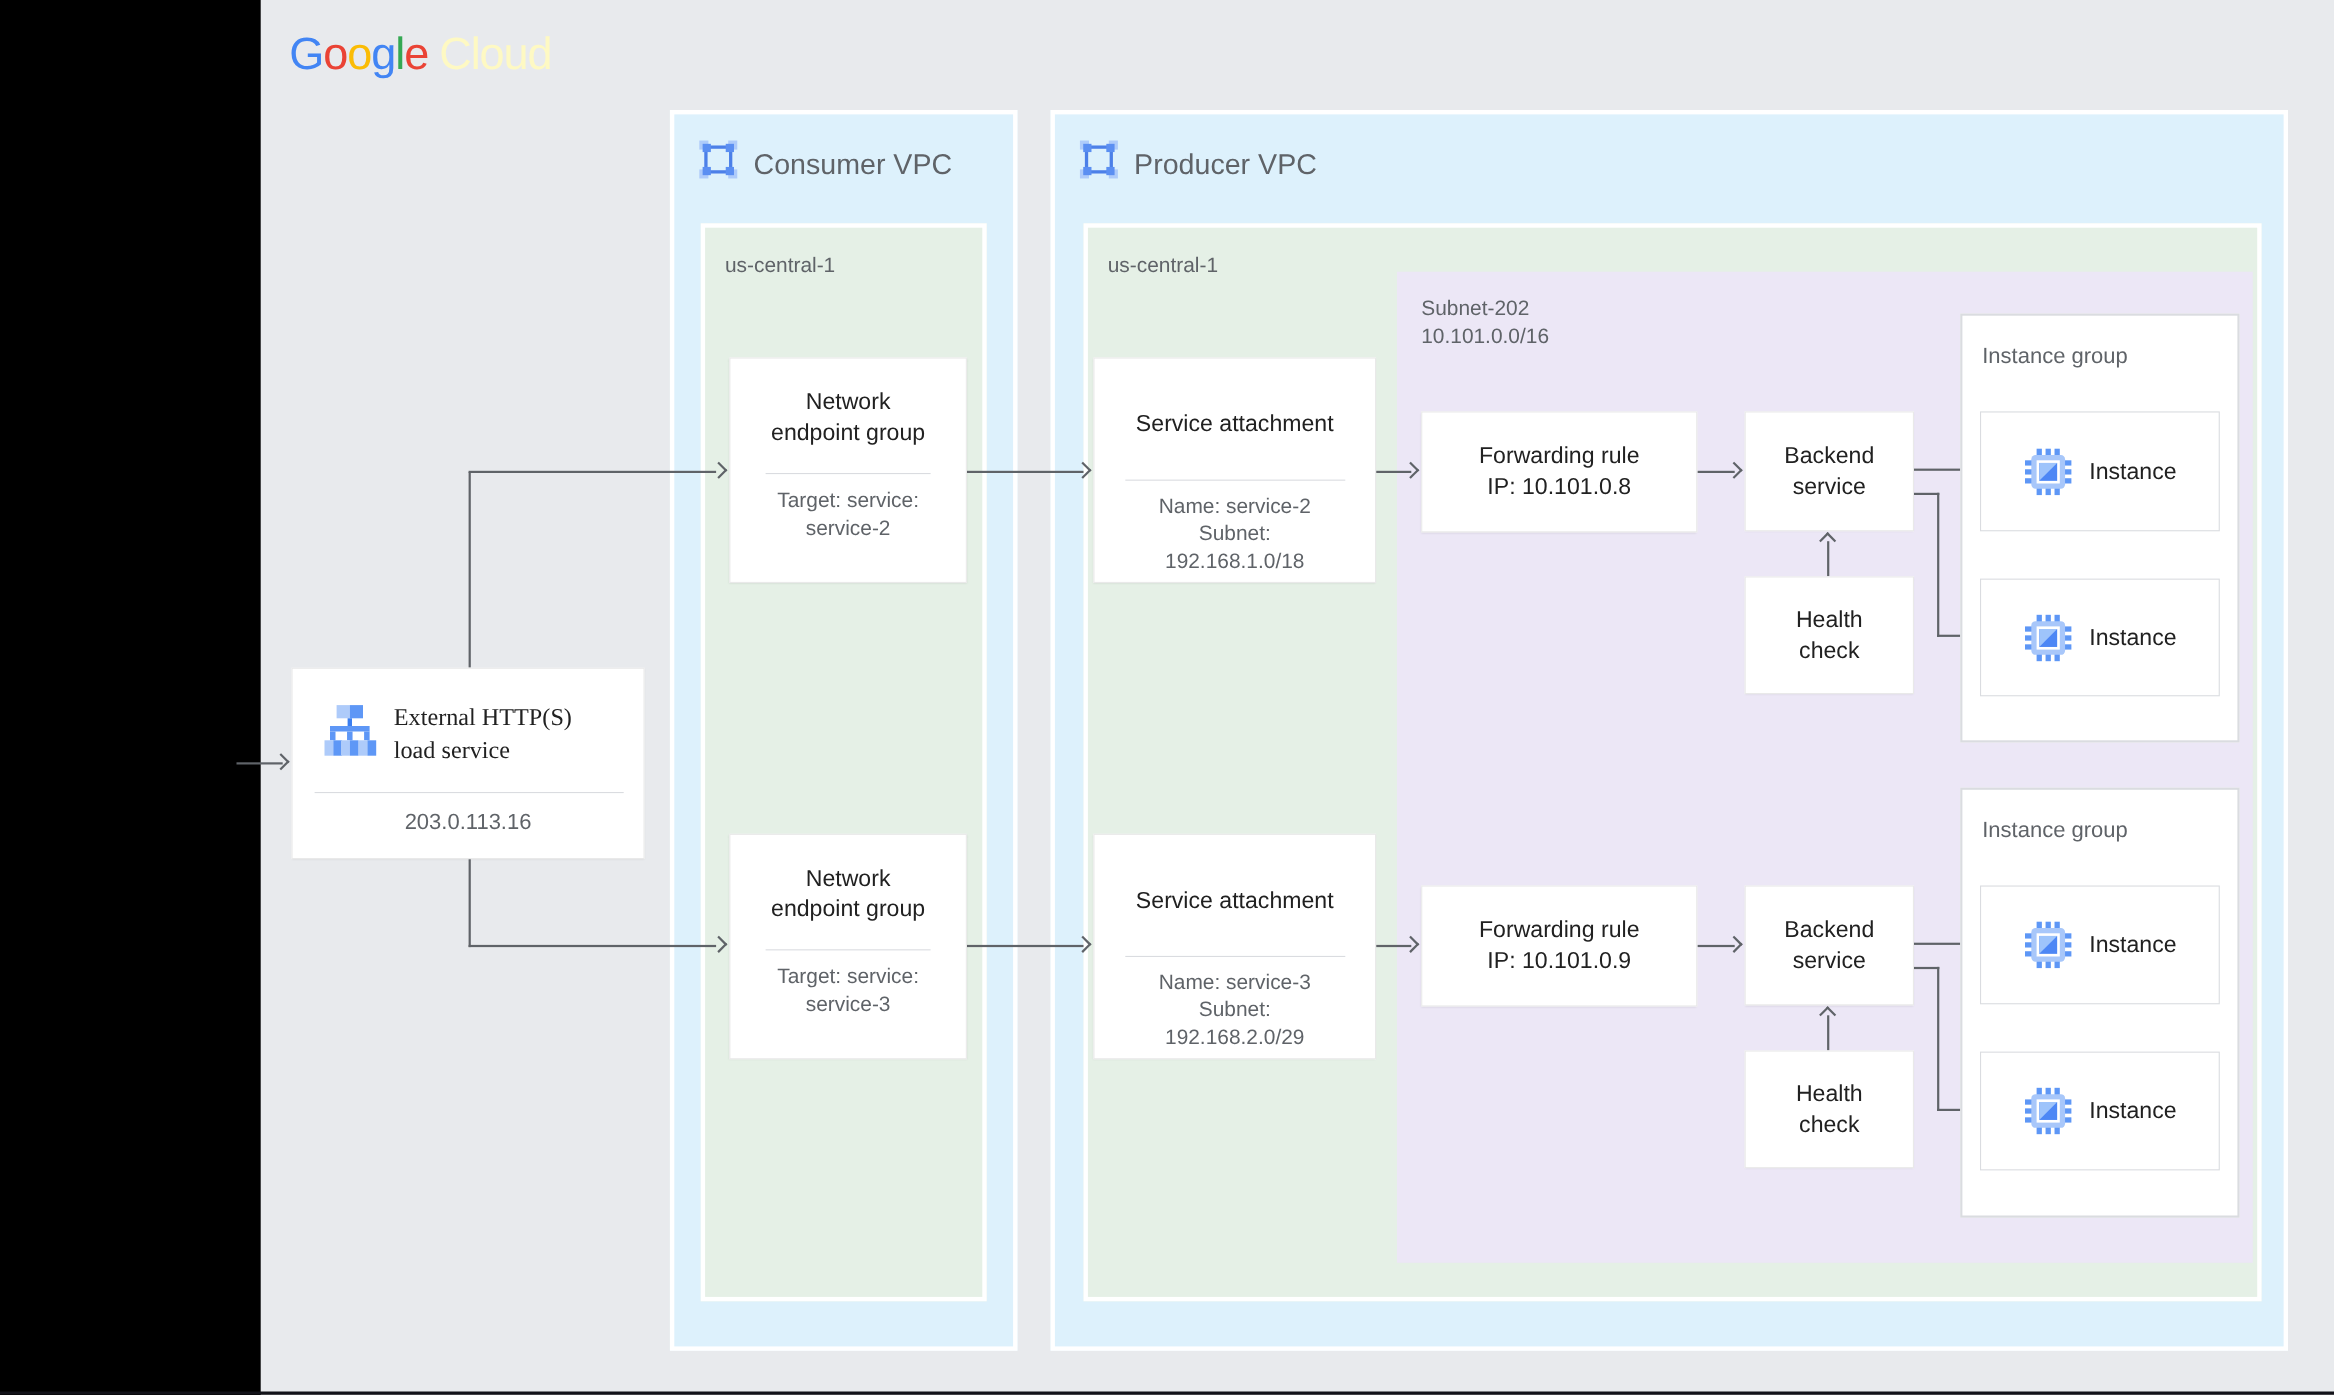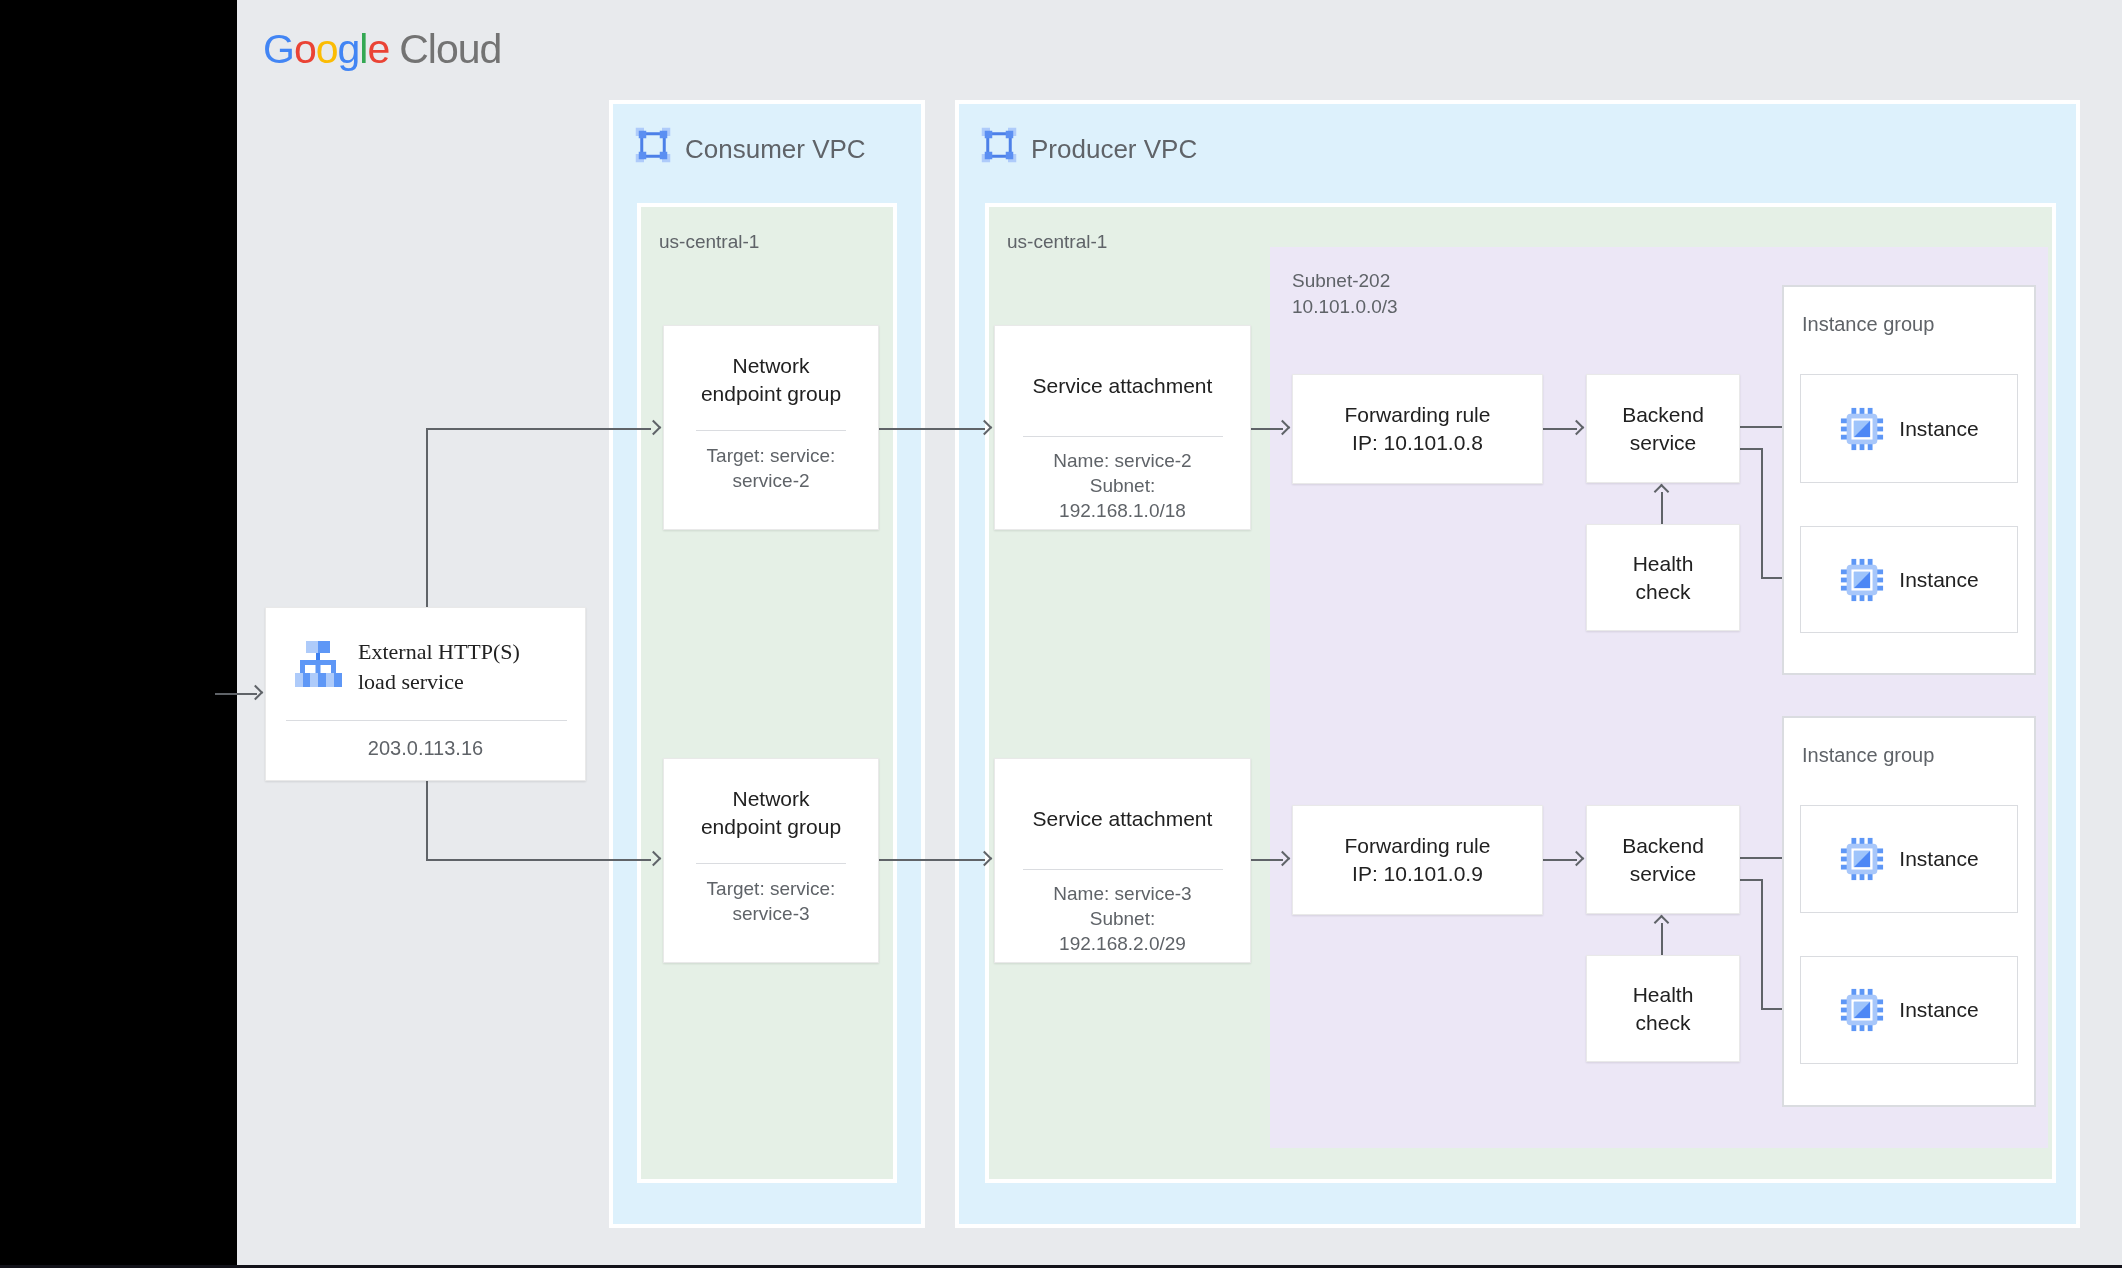--- a/index.html
+++ b/index.html
@@ -37,21 +37,21 @@
   .vline{width:2px;}
   .chev{width:11px;height:11px;border-top:2.5px solid #5f6368;border-right:2.5px solid #5f6368;
         z-index:6;background:transparent;}
   .chev.r{transform:rotate(45deg);}
   .chev.u{transform:rotate(-45deg);}
 
   
   #logo{left:263px;top:26px;font-size:41px;letter-spacing:-1px;z-index:4;display:flex;align-items:baseline;}
   #logo span{display:inline-block;}
   .lg0,.lg3{color:#4285F4;} .lg1,.lg5{color:#EA4335;} .lg2{color:#FBBC05;} .lg4{color:#34A853;}
-  .lg-cloud{color:#737373;margin-left:10px;}
+  .lg-cloud{color:#fef9c3;margin-left:10px;}
 
   .icon{z-index:11;display:block;}
 </style>
 </head>
 <body>
 
 <div id="stage">
   <div id="canvas" class="abs"></div>
   <div id="bottom-line" class="abs"></div>
 
@@ -119,21 +119,21 @@
       <rect x="33" y="33" width="10" height="10" fill="#5b8ff2"></rect>
   </svg>
   <div class="abs hdr-label" style="left:1031px;top:134px;">Producer VPC</div>
 
   <div class="abs region" style="left:985px;top:203px;width:1071px;height:980px;"></div>
   <div class="abs region-label" style="left:1007px;top:231px;">us-central-1</div>
 
   <div class="abs subnet" style="left:1270px;top:247px;width:778px;height:901px;"></div>
   <div class="abs subnet-label" style="left:1292px;top:268px;">
     <div>Subnet-202</div>
-    <div>10.101.0.0/3</div>
+    <div>10.101.0.0/16</div>
   </div>
 
   <div class="abs node" style="left:994px;top:325px;width:257px;height:205px;">
     <div class="title" style="margin-top:46px;">Service attachment</div>
     <div class="divider" style="width:200px;margin-top:36px;"></div>
     <div class="sub" style="margin-top:11px;">
       <div>Name: service-2</div>
       <div>Subnet:</div>
       <div>192.168.1.0/18</div>
     </div>

